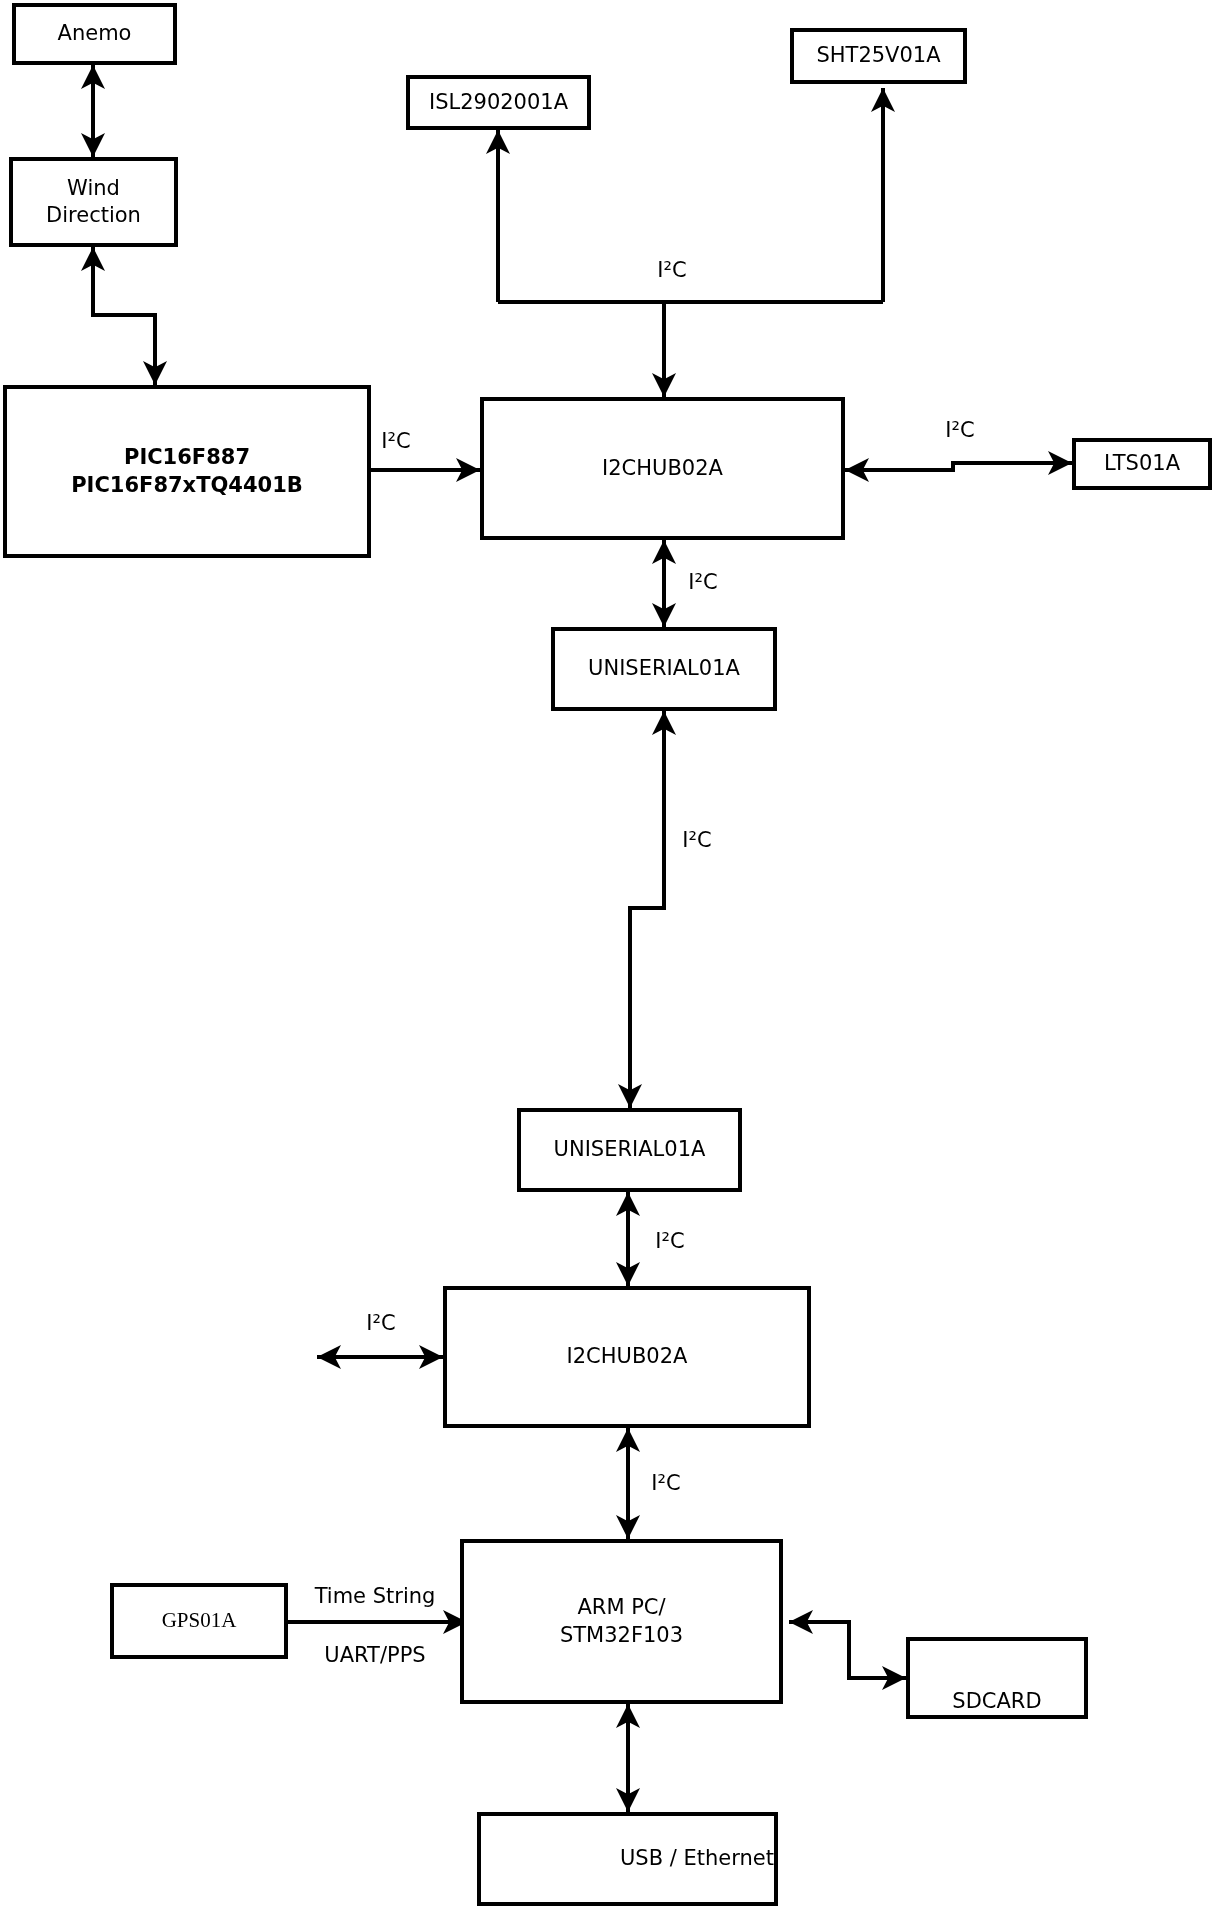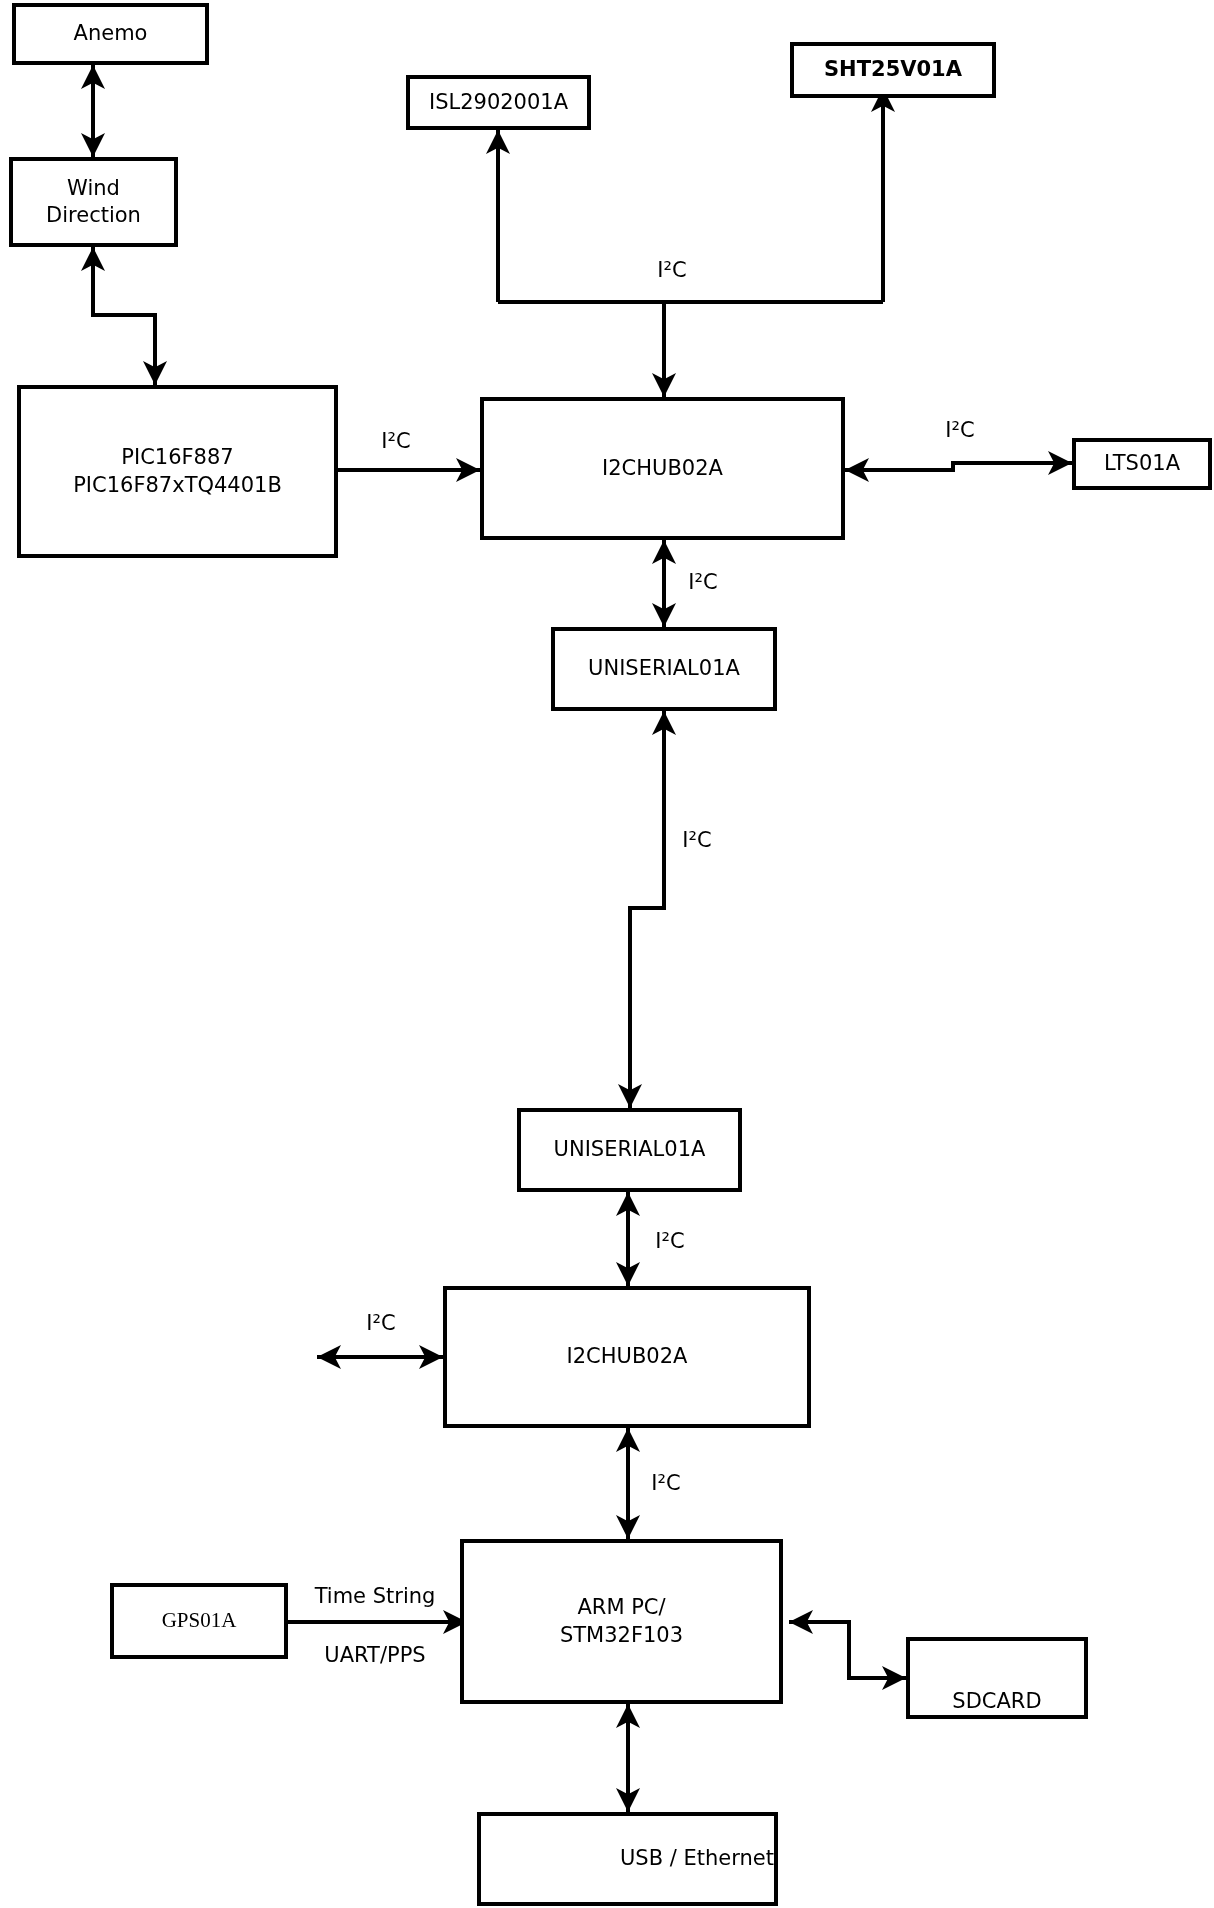--- a/index.html
+++ b/index.html
@@ -65,39 +65,39 @@
       <polyline points="664,711 664,908 630,908 630,1108" marker-start="url(#ah)" marker-end="url(#ah)"></polyline>
       <line x1="628" y1="1192" x2="628" y2="1286" marker-start="url(#ah)" marker-end="url(#ah)"></line>
       <line x1="317" y1="1357" x2="443" y2="1357" marker-start="url(#ah)" marker-end="url(#ah)"></line>
       <line x1="628" y1="1428" x2="628" y2="1539" marker-start="url(#ah)" marker-end="url(#ah)"></line>
       <line x1="288" y1="1622" x2="467" y2="1622" marker-end="url(#ah)"></line>
       <polyline points="789,1622 849,1622 849,1678 906,1678" marker-start="url(#ah)" marker-end="url(#ah)"></polyline>
       <line x1="628" y1="1704" x2="628" y2="1812" marker-start="url(#ah)" marker-end="url(#ah)"></line>
     </g>
   </svg>
 
-  <div class="box" style="left:12px; top:3px; width:197px; height:62px;">
+  <div class="box" style="left:12px; top:3px; width:165px; height:62px;">
     <span>Anemo</span>
   </div>
 
   <div class="box" style="left:9px; top:157px; width:169px; height:90px;">
     <span>Wind</span>
     <span>Direction</span>
   </div>
 
-  <div class="box" style="left:17px; top:385px; width:321px; height:173px;">
+  <div class="box" style="left:3px; top:385px; width:368px; height:173px;font-weight:bold;">
     <span>PIC16F887</span>
     <span>PIC16F87xTQ4401B</span>
   </div>
 
   <div class="box" style="left:406px; top:75px; width:185px; height:55px;">
     <span>ISL2902001A</span>
   </div>
 
-  <div class="box" style="left:790px; top:42px; width:206px; height:56px;font-weight:bold;">
+  <div class="box" style="left:790px; top:28px; width:177px; height:56px;">
     <span>SHT25V01A</span>
   </div>
 
   <div class="box" style="left:480px; top:397px; width:365px; height:143px;">
     <span>I2CHUB02A</span>
   </div>
 
   <div class="box" style="left:1072px; top:438px; width:140px; height:52px;">
     <span>LTS01A</span>
   </div>

